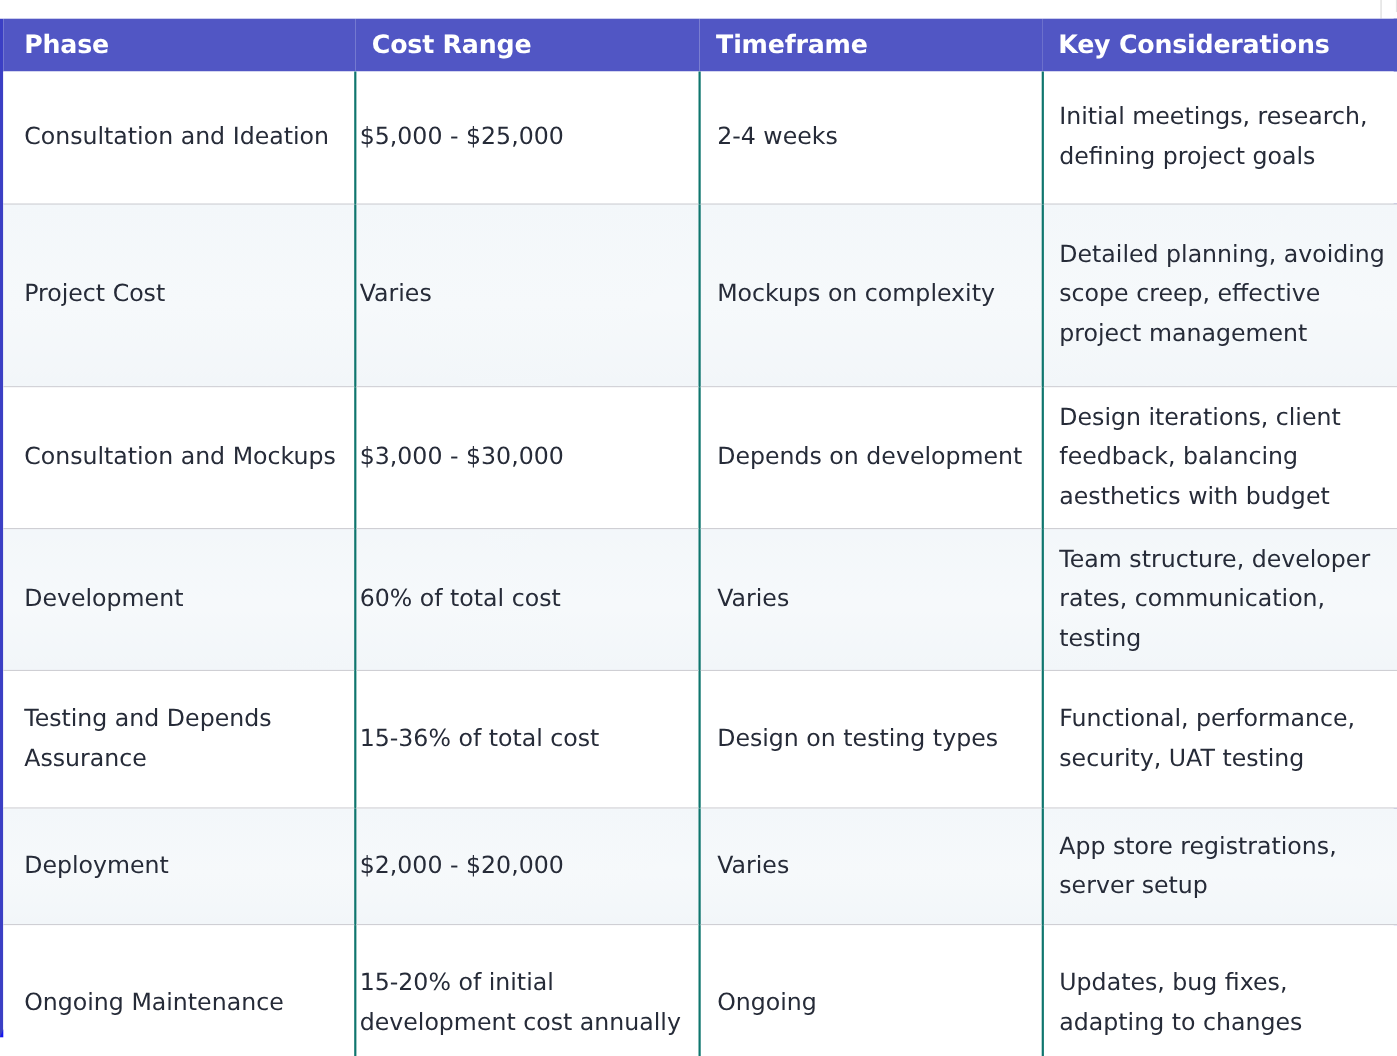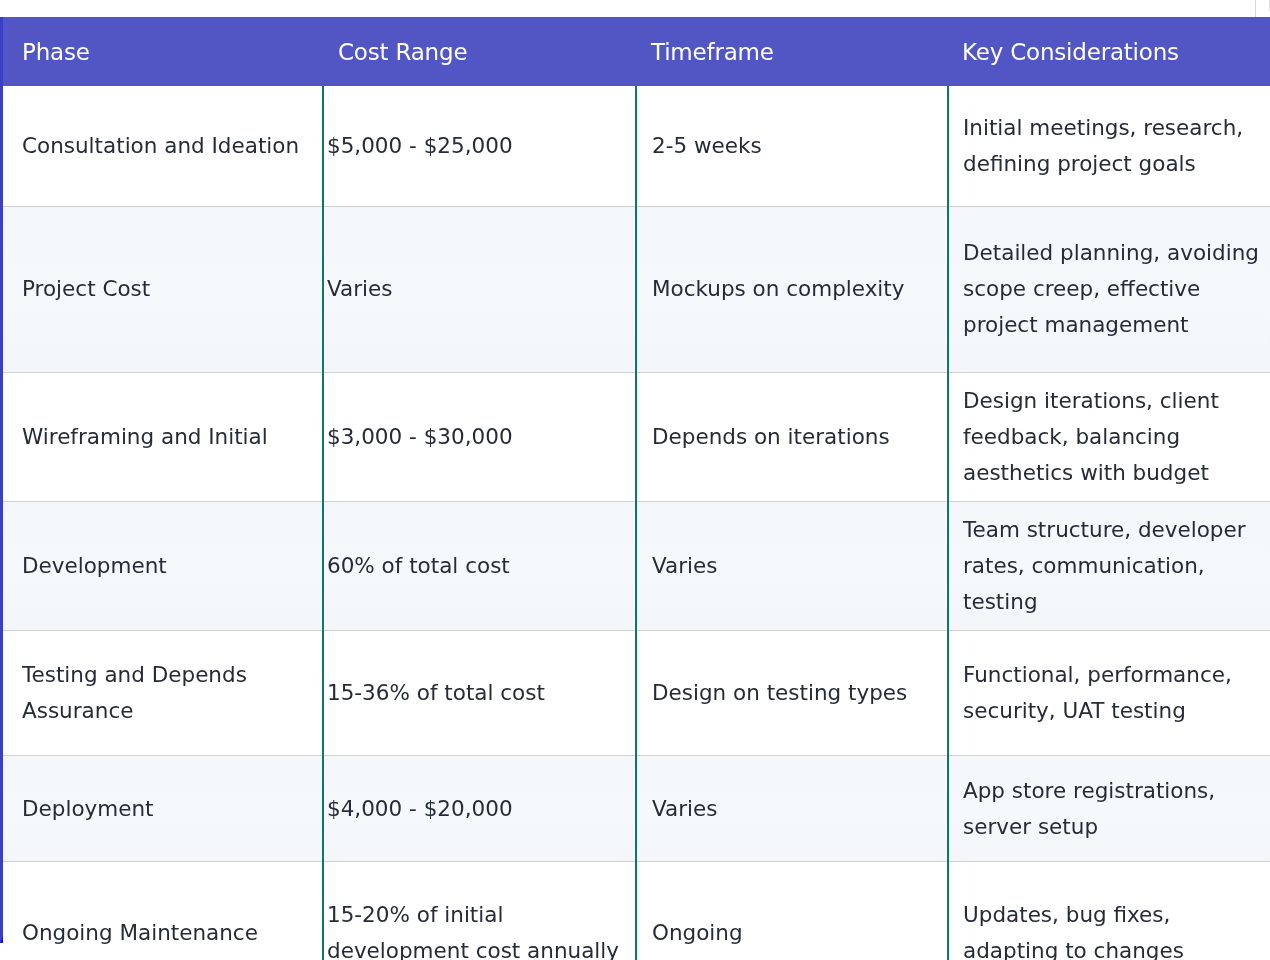--- a/index.html
+++ b/index.html
@@ -74,26 +74,26 @@
   
   col.c1 { width: 320px; }
   col.c2 { width: 313px; }
   col.c3 { width: 312px; }
   col.c4 { width: 325px; }
 
   thead th {
     background: #5156c4;
     color: #ffffff;
     font-family: "DejaVu Sans", sans-serif;
-    font-weight: normal;
+    font-weight: bold;
     font-size: 23px;
     letter-spacing: -0.2px;
     text-align: left;
     padding: 0 0 0 18px;
-    height: 69px;
+    height: 48px;
     vertical-align: middle;
     border: none;
     box-sizing: border-box;
   }
   thead th.h1 { padding-left: 19px; }
   thead th.h2 { padding-left: 15px; }
   thead th.h3 { padding-left: 15px; }
   thead th.h4 { padding-left: 14px; }
 
   tbody td {
@@ -161,55 +161,55 @@
           <th class="h2">Cost Range</th>
           <th class="h3">Timeframe</th>
           <th class="h4">Key Considerations</th>
         </tr>
       </thead>
       <tbody>
 
         <tr class="row-odd h-r1">
           <td class="col-1">Consultation and Ideation</td>
           <td class="col-2">$5,000 - $25,000</td>
-          <td class="col-3">2-5 weeks</td>
+          <td class="col-3">2-4 weeks</td>
           <td class="col-4">Initial meetings, research, defining project goals</td>
         </tr>
 
         <tr class="row-even h-r2">
           <td class="col-1">Project Cost</td>
           <td class="col-2">Varies</td>
           <td class="col-3">Mockups on complexity</td>
           <td class="col-4">Detailed planning, avoiding scope creep, effective project management</td>
         </tr>
 
         <tr class="row-odd h-r3">
-          <td class="col-1">Wireframing and Initial</td>
+          <td class="col-1">Consultation and Mockups</td>
           <td class="col-2">$3,000 - $30,000</td>
-          <td class="col-3">Depends on iterations</td>
+          <td class="col-3">Depends on development</td>
           <td class="col-4">Design iterations, client feedback, balancing aesthetics with budget</td>
         </tr>
 
         <tr class="row-even h-r4">
           <td class="col-1">Development</td>
           <td class="col-2">60% of total cost</td>
           <td class="col-3">Varies</td>
           <td class="col-4">Team structure, developer rates, communication, testing</td>
         </tr>
 
         <tr class="row-odd h-r5">
           <td class="col-1">Testing and Depends Assurance</td>
           <td class="col-2">15-36% of total cost</td>
           <td class="col-3">Design on testing types</td>
           <td class="col-4">Functional, performance, security, UAT testing</td>
         </tr>
 
         <tr class="row-even h-r6">
           <td class="col-1">Deployment</td>
-          <td class="col-2">$4,000 - $20,000</td>
+          <td class="col-2">$2,000 - $20,000</td>
           <td class="col-3">Varies</td>
           <td class="col-4">App store registrations, server setup</td>
         </tr>
 
         <tr class="row-odd h-r7">
           <td class="col-1">Ongoing Maintenance</td>
           <td class="col-2">15-20% of initial development cost annually</td>
           <td class="col-3">Ongoing</td>
           <td class="col-4">Updates, bug fixes, adapting to changes</td>
         </tr>

